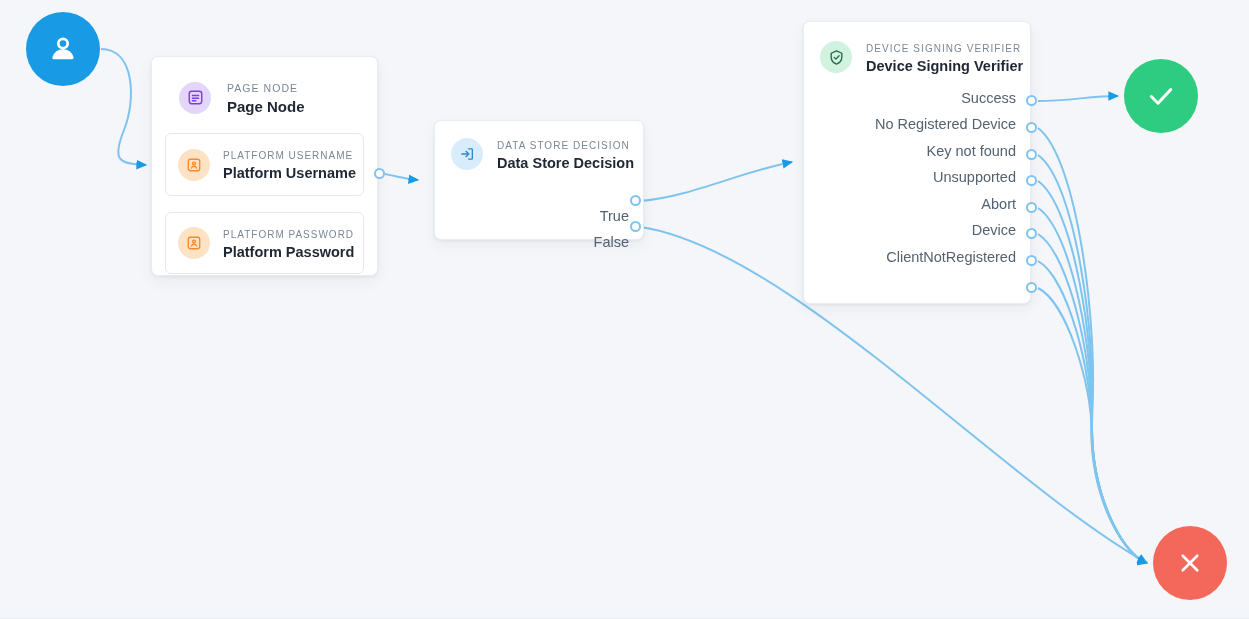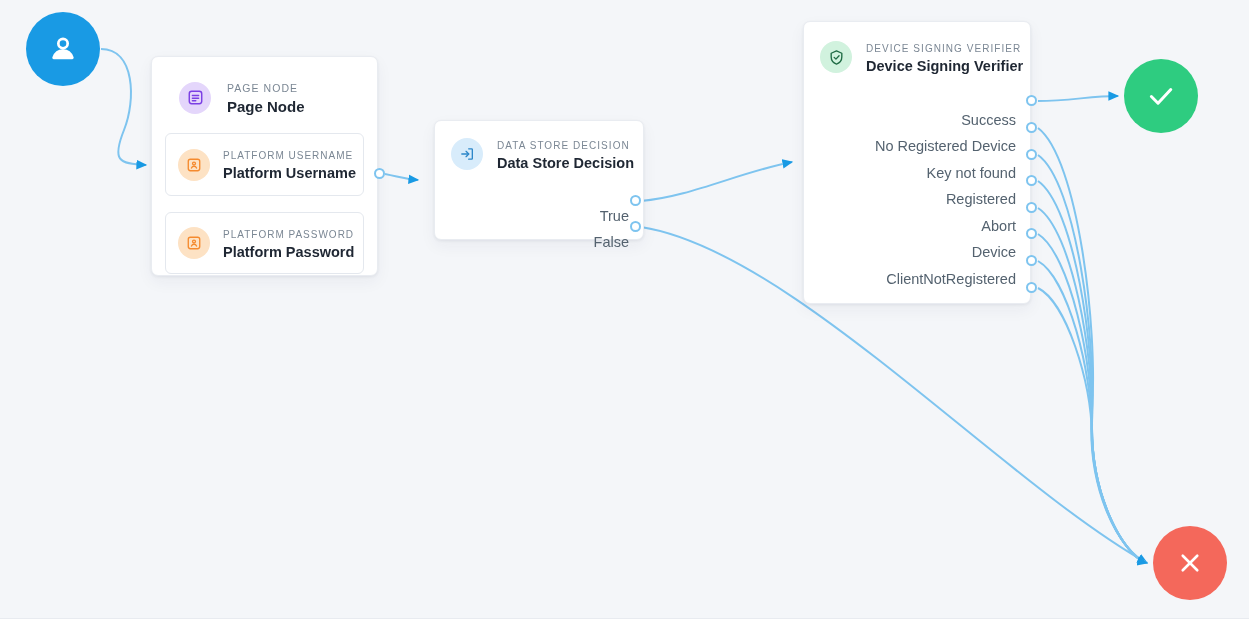--- a/index.html
+++ b/index.html
@@ -160,21 +160,21 @@
     justify-content: flex-end;
     height: 26.5px;
     padding-right: 14px;
   }
   .port-label {
     font-size: 14.5px;
     color: #54626f;
     white-space: nowrap;
     line-height: 1;
   }
-  #device-node .ports { margin-top: 30px; }
+  #device-node .ports { margin-top: 8px; }
   #data-store-node .ports { margin-top: 30px; }
   #data-store-node .port-row { height: 26px; }
 
   .port-dot {
     position: absolute;
     width: 11px; height: 11px;
     border-radius: 50%;
     background: #ffffff;
     border: 2px solid #7ec4ef;
   }
@@ -311,21 +311,21 @@
       <div class="port-row">
         <span class="port-label">Success</span>
       </div>
       <div class="port-row">
         <span class="port-label">No Registered Device</span>
       </div>
       <div class="port-row">
         <span class="port-label">Key not found</span>
       </div>
       <div class="port-row">
-        <span class="port-label">Registered</span>
+        <span class="port-label">Unsupported</span>
       </div>
       <div class="port-row">
         <span class="port-label">Abort</span>
       </div>
       <div class="port-row">
         <span class="port-label">Device</span>
       </div>
       <div class="port-row">
         <span class="port-label">ClientNotRegistered</span>
       </div>

